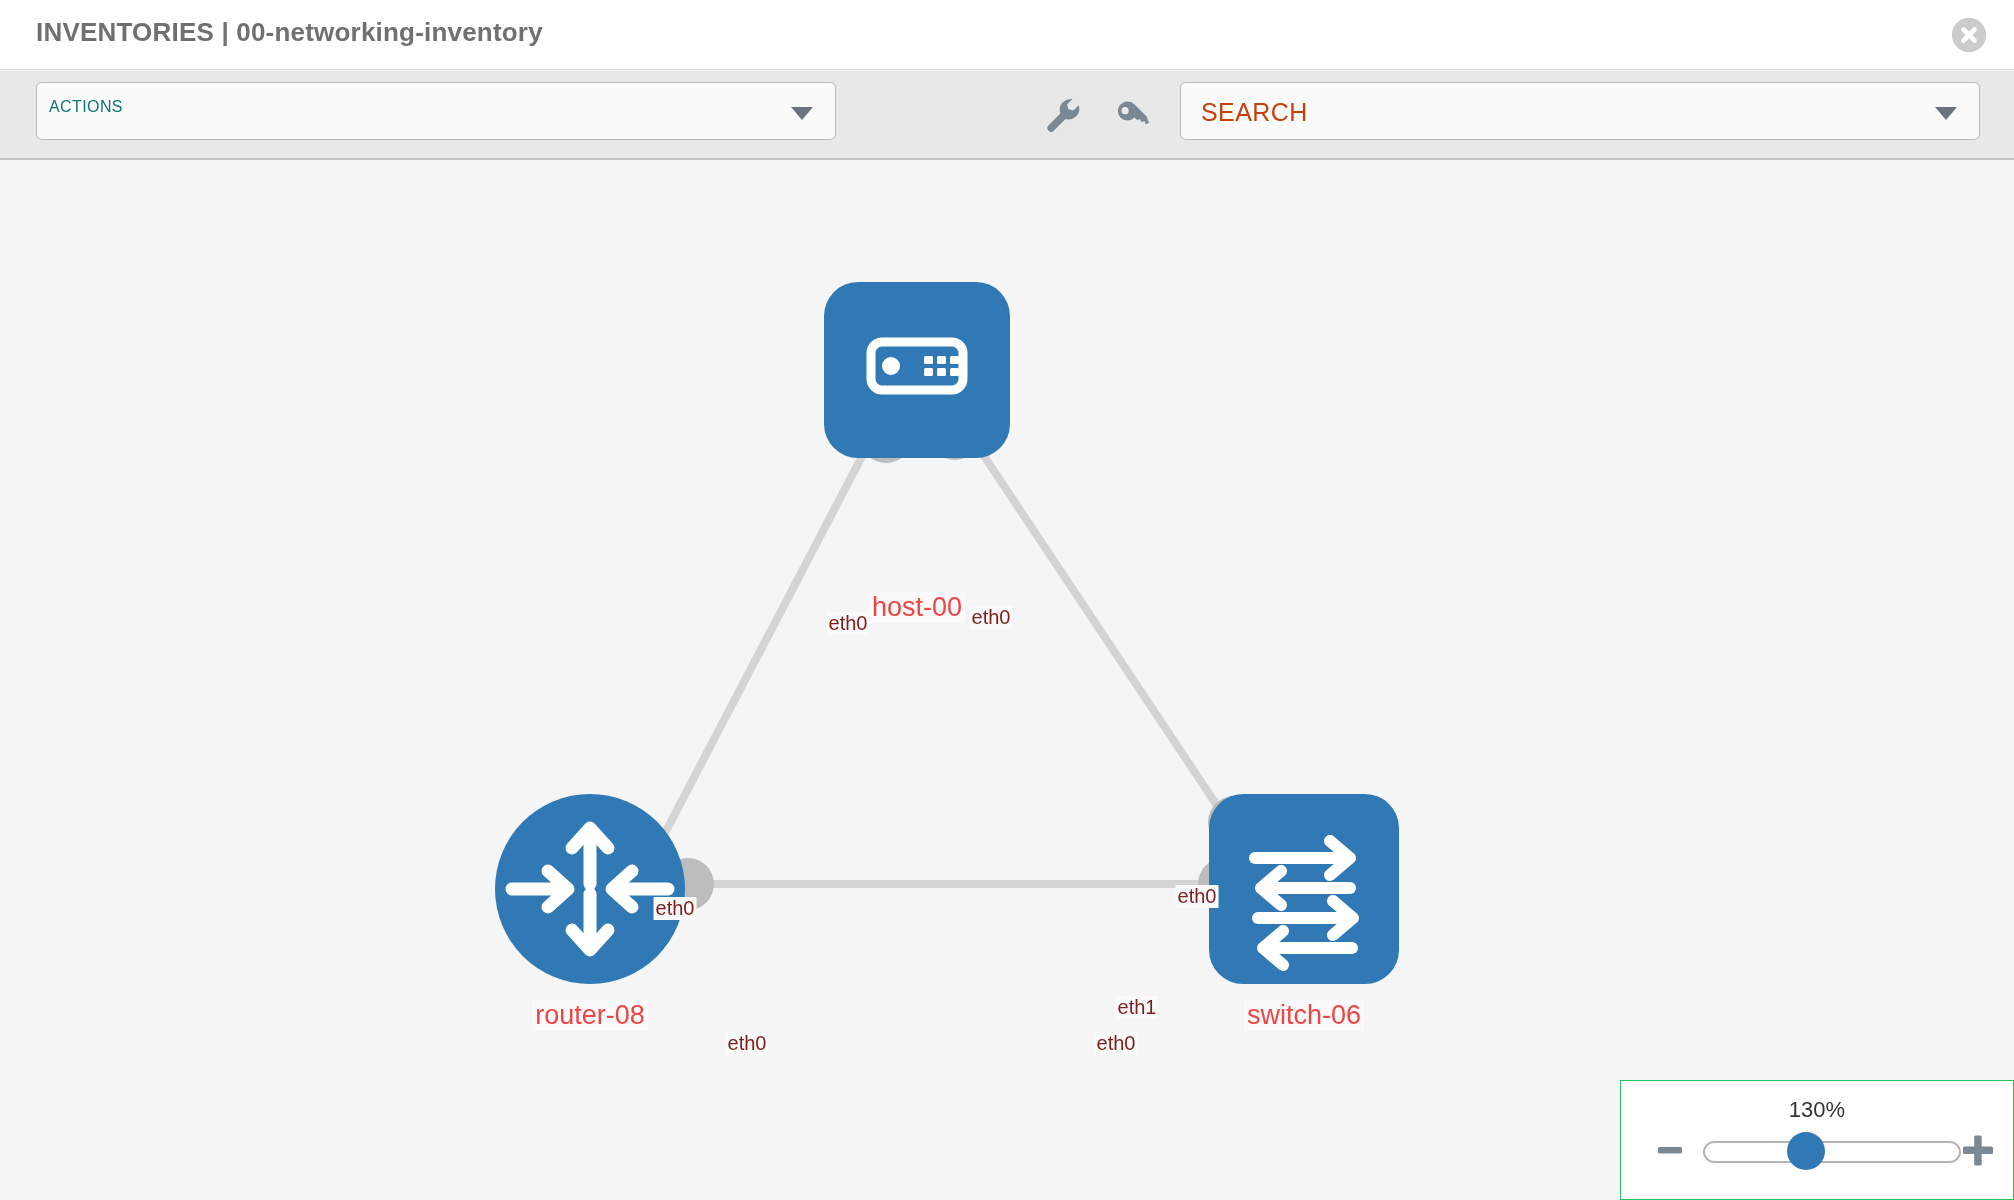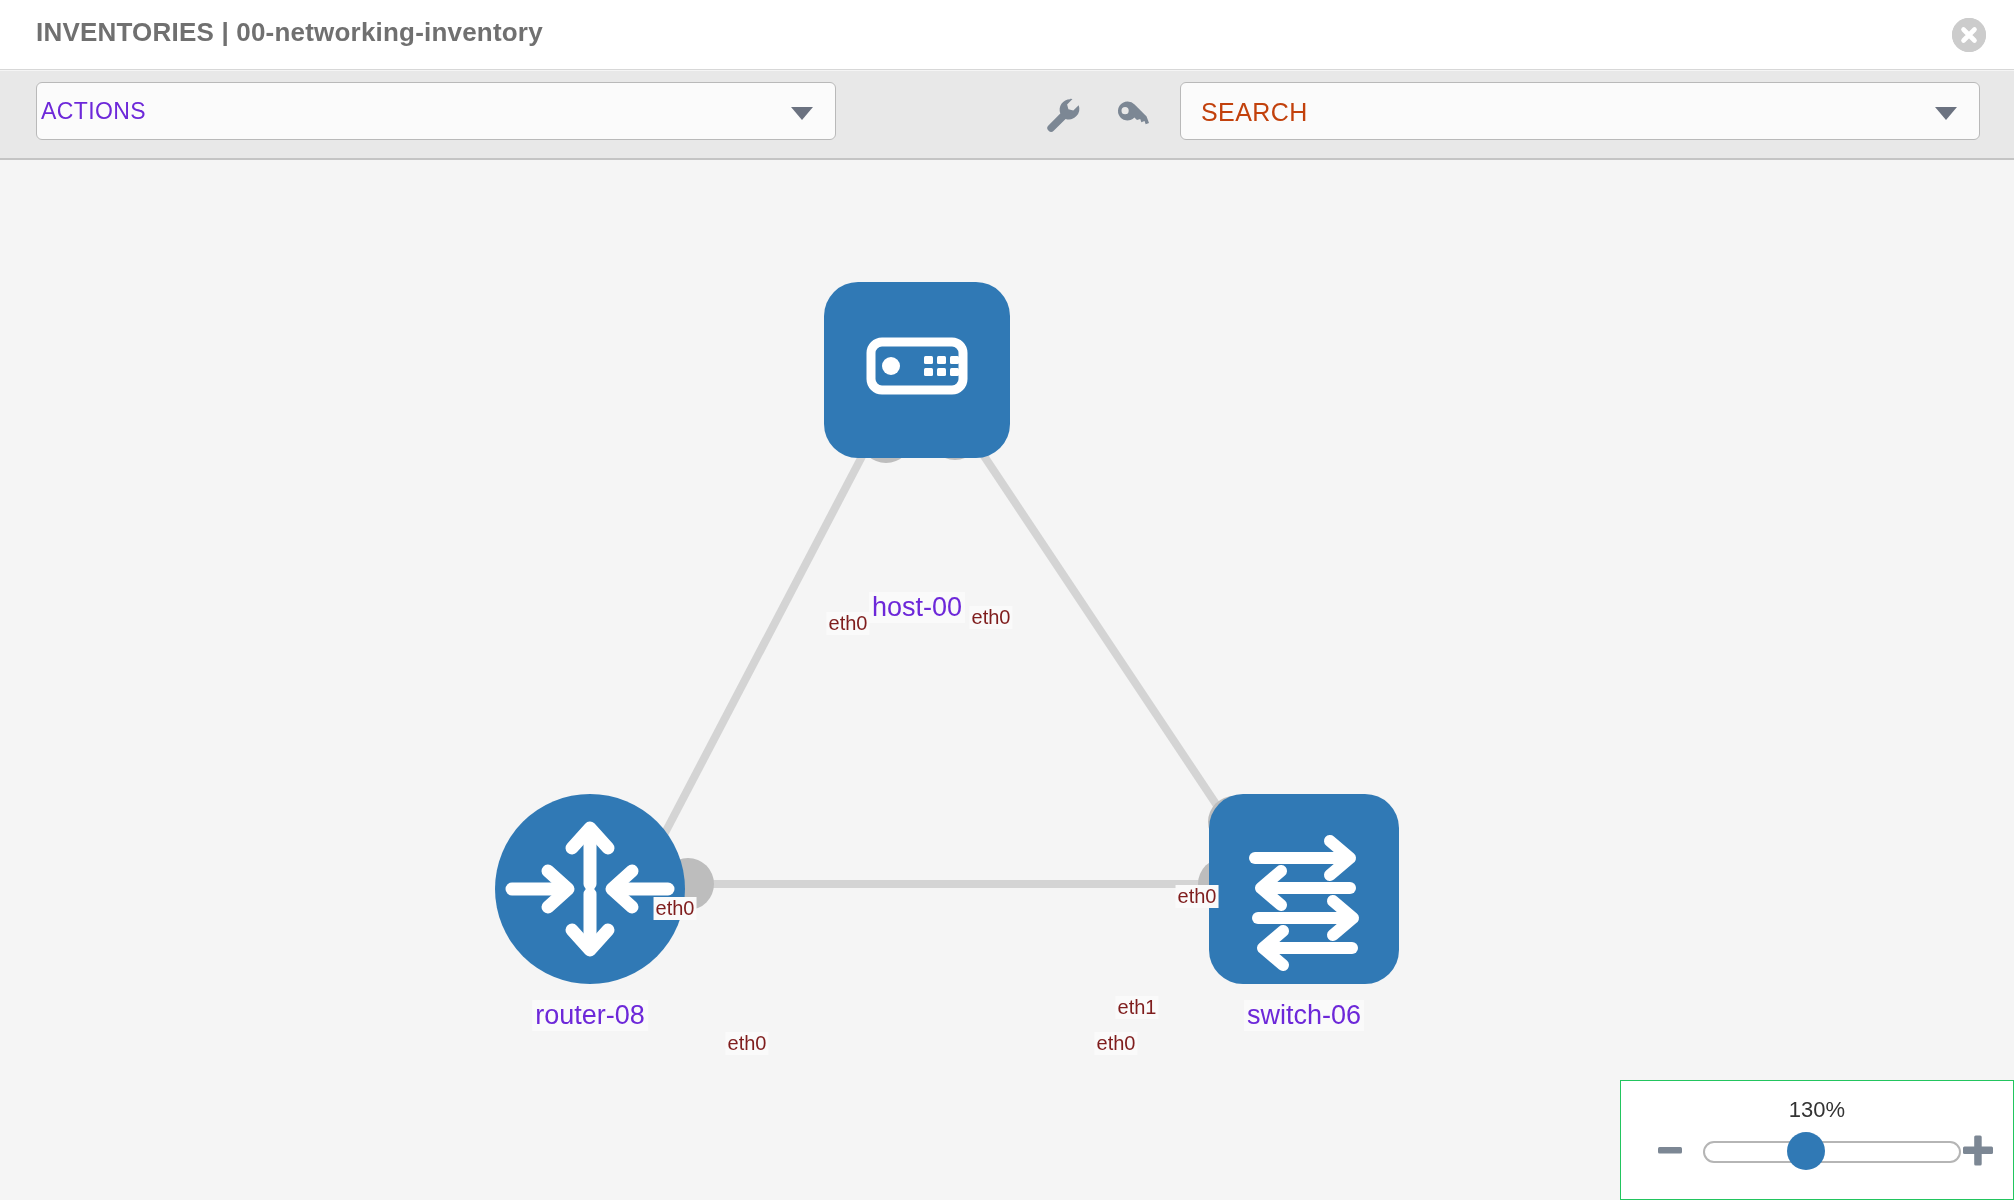--- a/index.html
+++ b/index.html
@@ -37,22 +37,22 @@
   }
   .actions-select {
     position: absolute; left: 36px; top: 82px;
     width: 800px; height: 58px;
     background: #fbfbfb;
     border: 1px solid #b9b9b9;
     border-radius: 6px;
     cursor: pointer;
   }
   .actions-select .label {
-    position: absolute; left: 4px; top: 15px;
-    font-size: 23px; color: #6d28d9; letter-spacing: 0.4px;
+    position: absolute; left: 12px; top: 15px;
+    font-size: 16px; color: #0f766e; letter-spacing: 0.4px;
   }
   .caret {
     position: absolute; right: 22px; top: 24px;
     width: 0; height: 0;
     border-left: 11px solid transparent;
     border-right: 11px solid transparent;
     border-top: 13px solid #6b7280;
   }
   .tool-icon {
     position: absolute; top: 92px;
@@ -79,21 +79,21 @@
   .canvas {
     position: absolute; left: 0; top: 162px;
     width: 2014px; height: 1038px;
     background: #f5f5f5;
     overflow: hidden;
   }
   #graph-svg { position: absolute; left: 0; top: 0; }
 
   .node-label {
     position: absolute;
-    font-size: 27px; color: #6d28d9;
+    font-size: 27px; color: #ef4444;
     background: #fafafa;
     padding: 0 3px;
     white-space: nowrap;
     transform: translateX(-50%);
   }
   .iface-label {
     position: absolute;
     font-size: 20px; color: #7f1d1d;
     background: #fafafa;
     padding: 0 2px;

